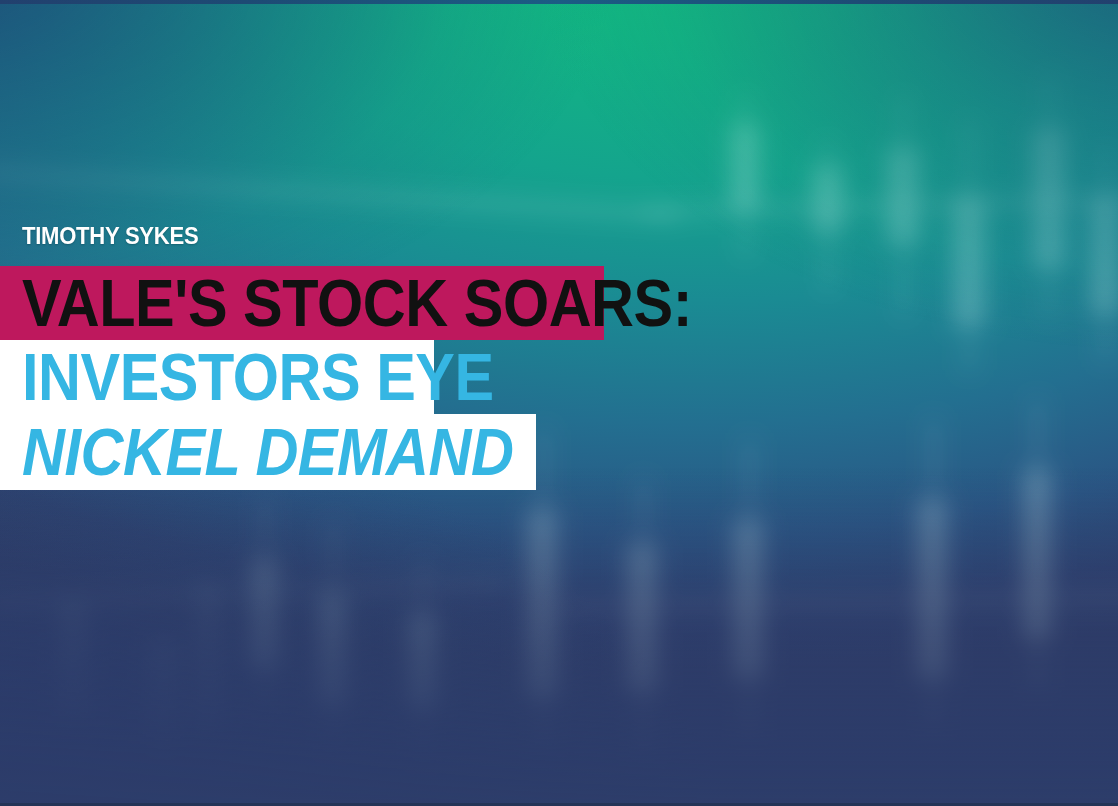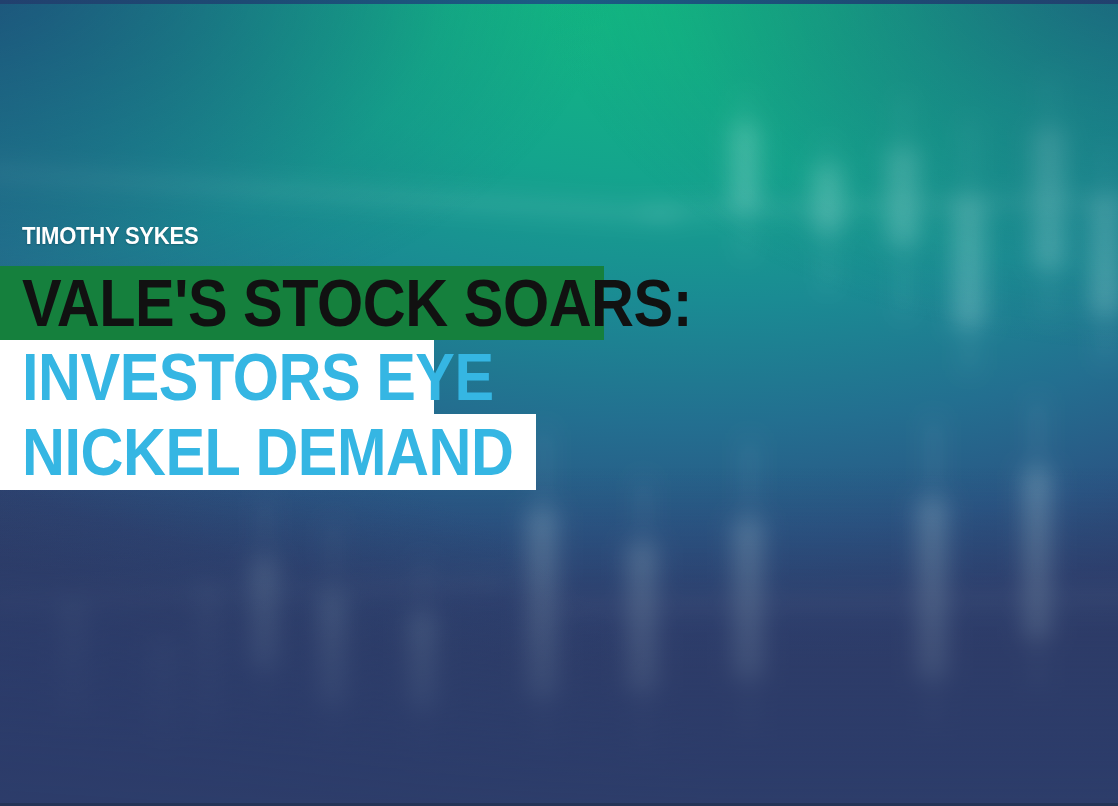--- a/index.html
+++ b/index.html
@@ -151,21 +151,21 @@
     transform-origin: left center;
   }
   .hl-line > span {
     display: inline-block;
     transform: scaleX(0.90);
     transform-origin: left center;
   }
   .hl-line.accent { color: #35b6e3; }
   .hl-line.l1 { width: 604px; }
   .hl-line.l2 { width: 434px; }
-  .hl-line.l3 { width: 536px; height: 76px; line-height: 76px; }
+  .hl-line.l3 { width: 536px; height: 76px; line-height: 76px; font-style: italic; }
   .hl-line.l4 { width: 264px; height: 74px; }
 </style>
 </head>
 <body>
 
 <div id="stage">
 
   <div class="bg-base"></div>
 
   <div class="chart-art">
@@ -226,21 +226,21 @@
   <div class="bg-corner-tl"></div>
   <div class="bg-corner-tr"></div>
   <div class="bg-corner-bl"></div>
   <div class="bg-bottom-wash"></div>
   <div class="bg-topline"></div>
   <div class="bg-bottomline"></div>
 
   <div class="brand" style="color: rgb(255, 255, 255);">TIMOTHY SYKES</div>
 
   <div class="headline">
-    <div class="hl-line l1" style="color: rgb(17, 17, 17); background: #15803d;">
+    <div class="hl-line l1" style="color: rgb(17, 17, 17); background: #be185d;">
       <span>VALE'S STOCK SOARS:</span>
     </div>
     <div class="hl-line l2 accent" style="color: rgb(53, 182, 227); background: rgb(255, 255, 255);">
       <span>INVESTORS EYE</span>
     </div>
     <div class="hl-line l3 accent" style="color: rgb(53, 182, 227); background: rgb(255, 255, 255);">
       <span>NICKEL DEMAND</span>
     </div>
   </div>
 

